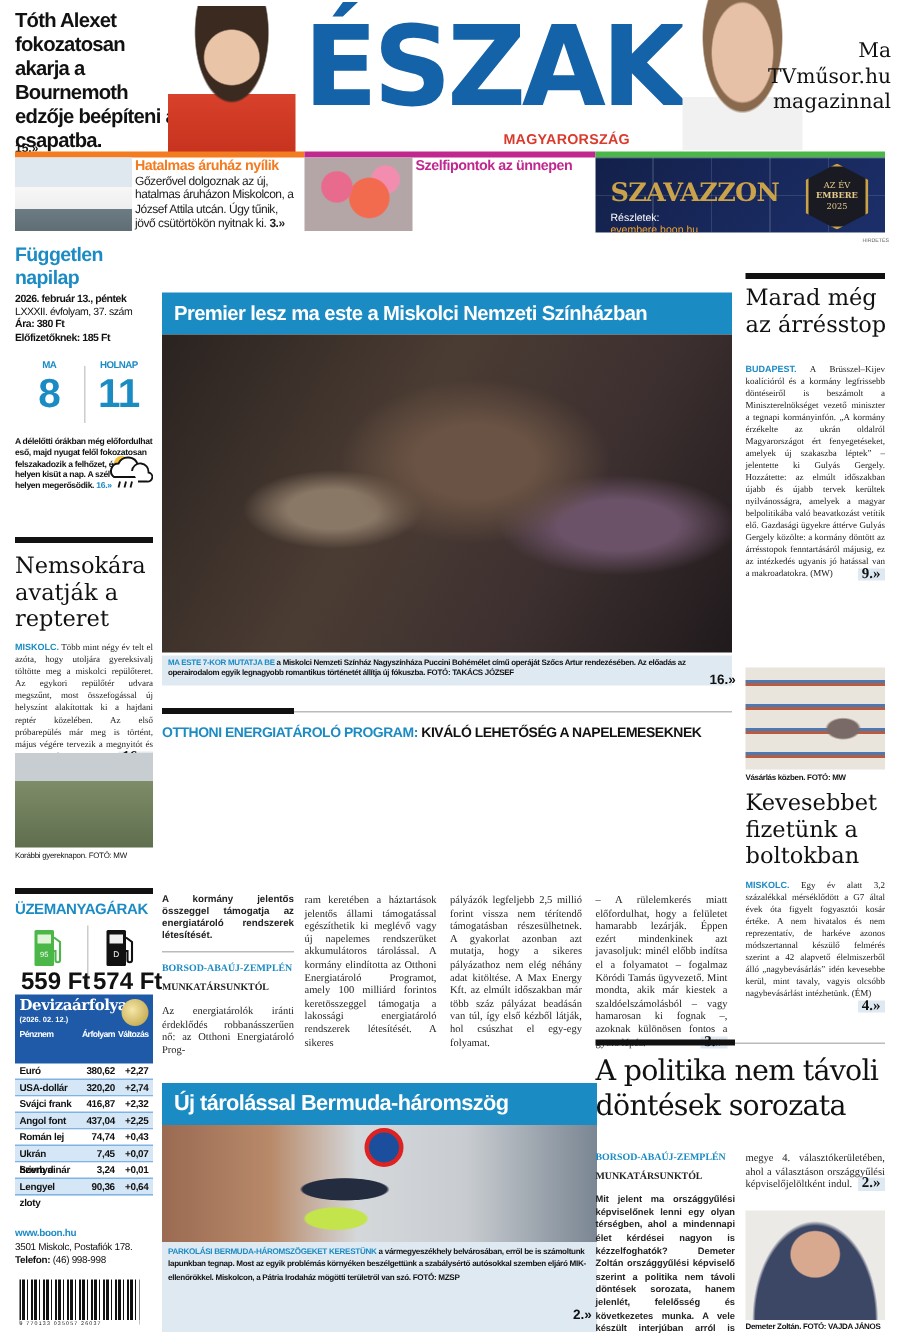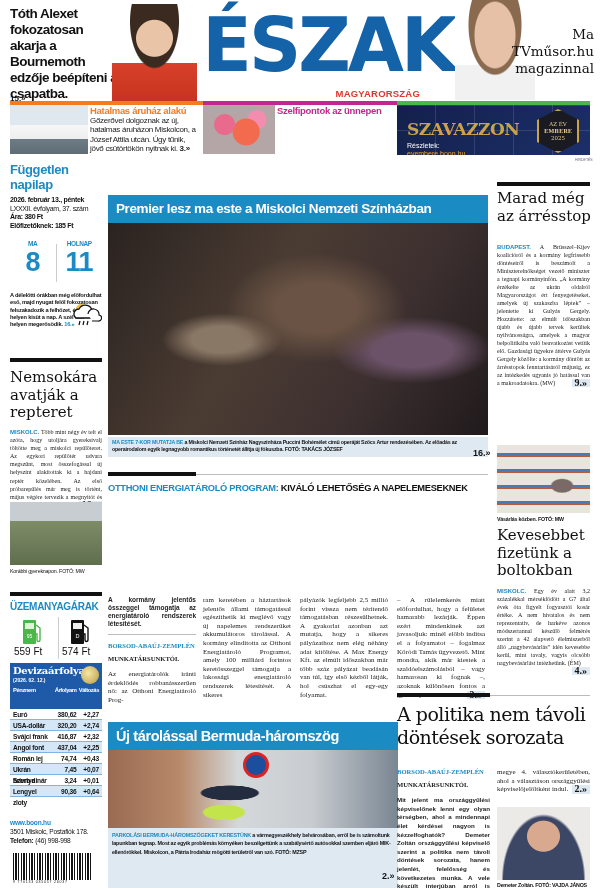--- a/index.html
+++ b/index.html
@@ -53,21 +53,21 @@
 #repter-title{left:10px;top:369px;width:95px;font-family:"DejaVu Serif",serif;font-size:15px;line-height:17.5px}
 #repter-body{left:10px;top:428px;width:92px;font-size:6px;line-height:8.1px}
 #repter-photo{left:10px;top:502px;width:92px;height:63px;background:linear-gradient(#c7cdd1 0,#c7cdd1 30%,#7e8c68 30%,#5f6e4d 100%)}
 #repter-caption{left:10px;top:568px;font-size:5.3px;letter-spacing:-.2px}
 #fuel-rule{left:10px;top:592px;width:92px}
 #fuel-title{left:10px;top:601px;font-weight:bold;font-size:10px;color:#1b8bc4;letter-spacing:-.3px}
 .fuel-icon{top:617px;width:20px;height:28px}
 #fuel-95{left:22px}
 #fuel-d{left:70px}
 #fuel-divider{left:58px;top:617px;width:1px;height:42px;background:#ccc}
-.fuel-price{top:646px;font-weight:normal;font-size:10px}
+.fuel-price{top:646px;font-weight:bold;font-size:16px}
 #fx-box{left:10px;top:663px;width:92px;height:56px;background:#1e5aa8;color:#fff}
 #fx-title{position:absolute;left:3px;top:2px;font-weight:bold;font-family:"DejaVu Serif",serif;font-size:10px;letter-spacing:-.3px}
 #fx-date{position:absolute;left:3px;top:14px;font-size:5px;font-weight:bold}
 #fx-coin{position:absolute;right:3px;top:3px;width:18px;height:18px;border-radius:50%;background:radial-gradient(circle at 40% 40%,#f5e7a8,#b99a3a)}
 #fx-head{position:absolute;left:0;top:24px;width:92px;display:flex;font-size:5.8px;font-weight:bold;padding:0 3px}
 #fx-table{left:10px;top:709px;width:92px}
 .fx-row{display:flex;font-size:6.6px;font-weight:bold;height:11px;line-height:11px;padding:0 3px;border-bottom:1px solid #7fb3e3;letter-spacing:-.2px}
 .fx-row:nth-child(odd){background:#fff}
 .fx-row:nth-child(even){background:#d5e7f7}
 .c1{flex:1.55}.c2{flex:1;text-align:right}.c3{flex:.9;text-align:right}
@@ -139,21 +139,21 @@
 </div>
 
 <div class="abs" id="colorbar">
   <div style="width:193px;background:#f37b20"></div>
   <div style="width:194px;background:#c0288f"></div>
   <div style="width:193px;background:#4bb749"></div>
 </div>
 
 <div class="abs teaser" id="teaser1-photo"></div>
 <div class="abs teaser cond" id="teaser1-text">
-  <div class="t-title" style="color:#f37b20">Hatalmas áruház alakú</div>
+  <div class="t-title" style="color:#f37b20">Hatalmas áruház nyílik</div>
   <div class="t-body"><span>Gőzerővel dolgoznak az új, hatalmas áruházon Miskolcon, a József Attila utcán. Úgy tűnik, jövő csütörtökön nyitnak ki.</span> <b>3.»</b></div>
 </div>
 <div class="abs teaser" id="teaser2-photo"></div>
 <div class="abs teaser cond" id="teaser2-text">
   <div class="t-title" style="color:#c0288f">Szelfipontok az ünnepen</div>
 </div>
 
 <div class="abs" id="szavazzon">
   <div id="sz-title">SZAVAZZON</div>
   <div id="sz-details">

